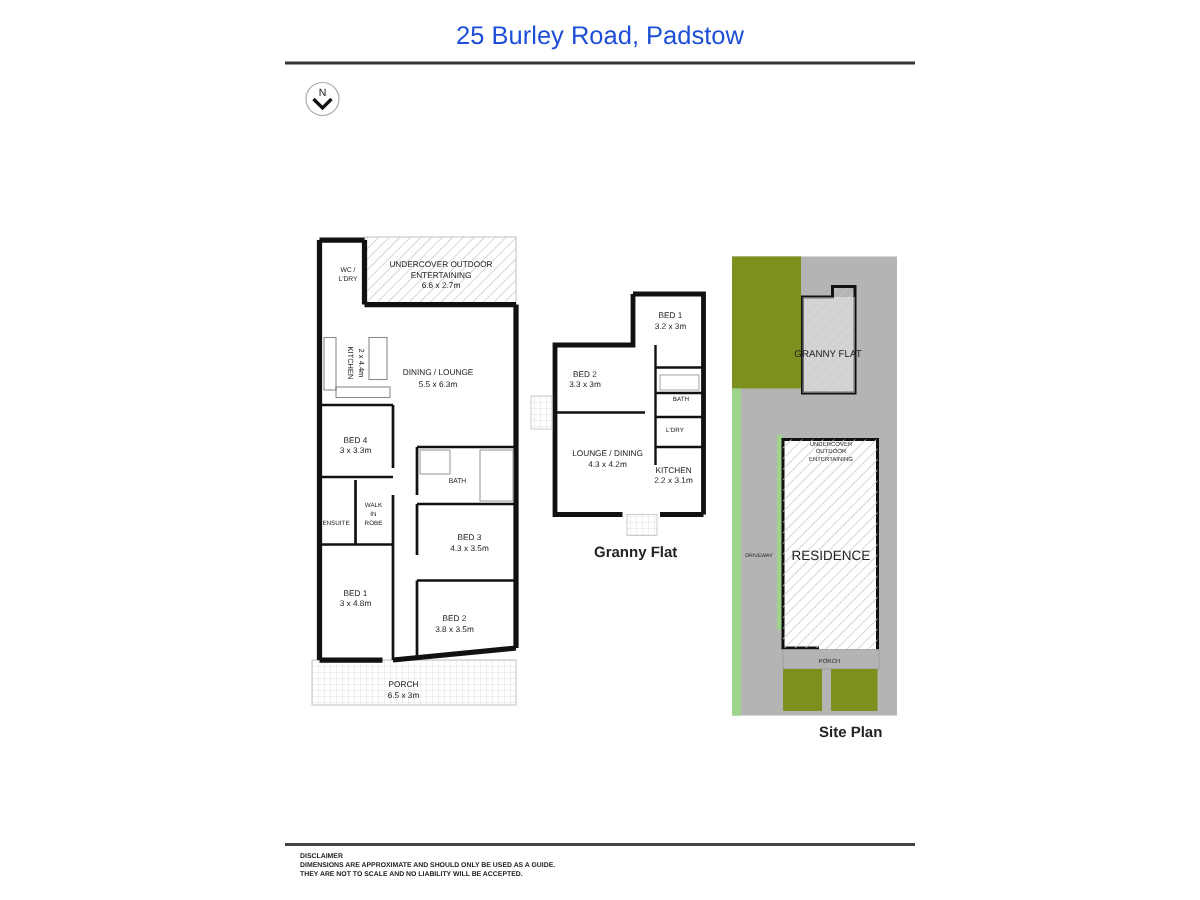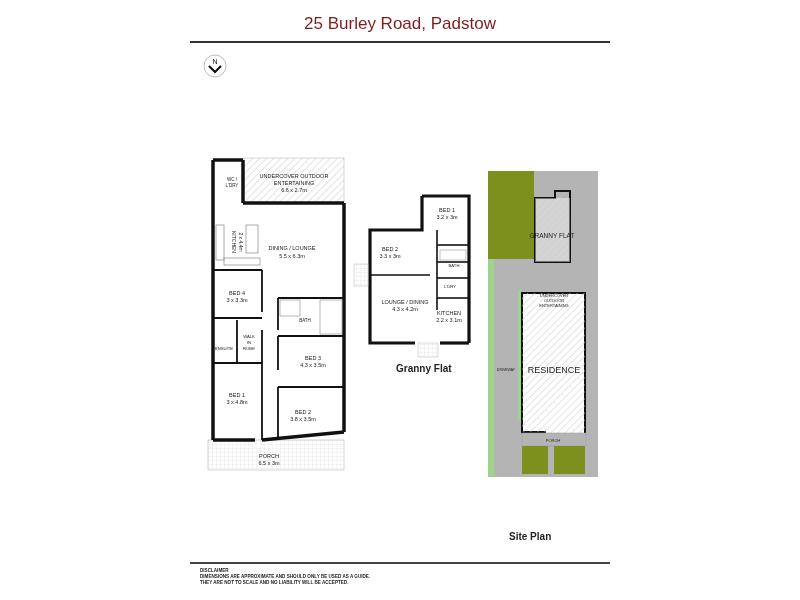--- a/index.html
+++ b/index.html
@@ -1,17 +1,17 @@
 <!DOCTYPE html>
 <html><head>
 <meta charset="utf-8">
 <style>
   html, body { margin: 0; padding: 0; background: #ffffff; }
   body { width: 800px; height: 600px; position: relative; overflow: hidden; font-family: "Liberation Sans", sans-serif; }
-  .title { position: absolute; left: 190px; width: 420px; top: 14px; text-align: center; font-size: 17px; color: #7f1d1d; }
+  .title { position: absolute; left: 190px; width: 420px; top: 14px; text-align: center; font-size: 17px; color: #1d4ed8; }
   .rule { position: absolute; left: 190px; width: 420px; height: 2px; background: #333; }
   .rule.top { top: 41px; }
   .rule.bottom { top: 562px; height: 1.5px; background: #444; }
   .compass { position: absolute; left: 203px; top: 54px; width: 24px; height: 24px; }
   svg.plan { position: absolute; left: 0; top: 0; }
   .caption { position: absolute; font-weight: bold; font-size: 10px; color: #222; }
   .disclaimer { position: absolute; left: 200px; top: 568px; font-size: 4.6px; line-height: 6px; color: #222; font-weight: bold; }
   .lbl { font-family: "Liberation Sans", sans-serif; fill: #222; text-anchor: middle; }
 </style>
 </head>
@@ -149,20 +149,20 @@
     <text class="lbl" x="554" y="297" font-size="4">UNDERCOVER</text>
     <text class="lbl" x="554" y="302" font-size="4">OUTDOOR</text>
     <text class="lbl" x="554" y="307" font-size="4">ENTERTAINING</text>
     <text class="lbl" x="554" y="373" font-size="9">RESIDENCE</text>
     <text class="lbl" x="506" y="371" font-size="3.5">DRIVEWAY</text>
     <text class="lbl" x="553" y="442" font-size="4">PORCH</text>
   </g>
 </svg>
 
 <div class="caption" style="left:396px; top:363px;">Granny Flat</div>
-<div class="caption" style="left:509px; top:483px;margin-top:48px;">Site Plan</div>
+<div class="caption" style="left:546px; top:483px;">Site Plan</div>
 
 <div class="rule bottom"></div>
 <div class="disclaimer">
   <div>DISCLAIMER</div>
   <div>DIMENSIONS ARE APPROXIMATE AND SHOULD ONLY BE USED AS A  GUIDE.</div>
   <div>THEY ARE NOT TO SCALE AND NO LIABILITY WILL BE ACCEPTED.</div>
 </div>
 
 </body></html>

